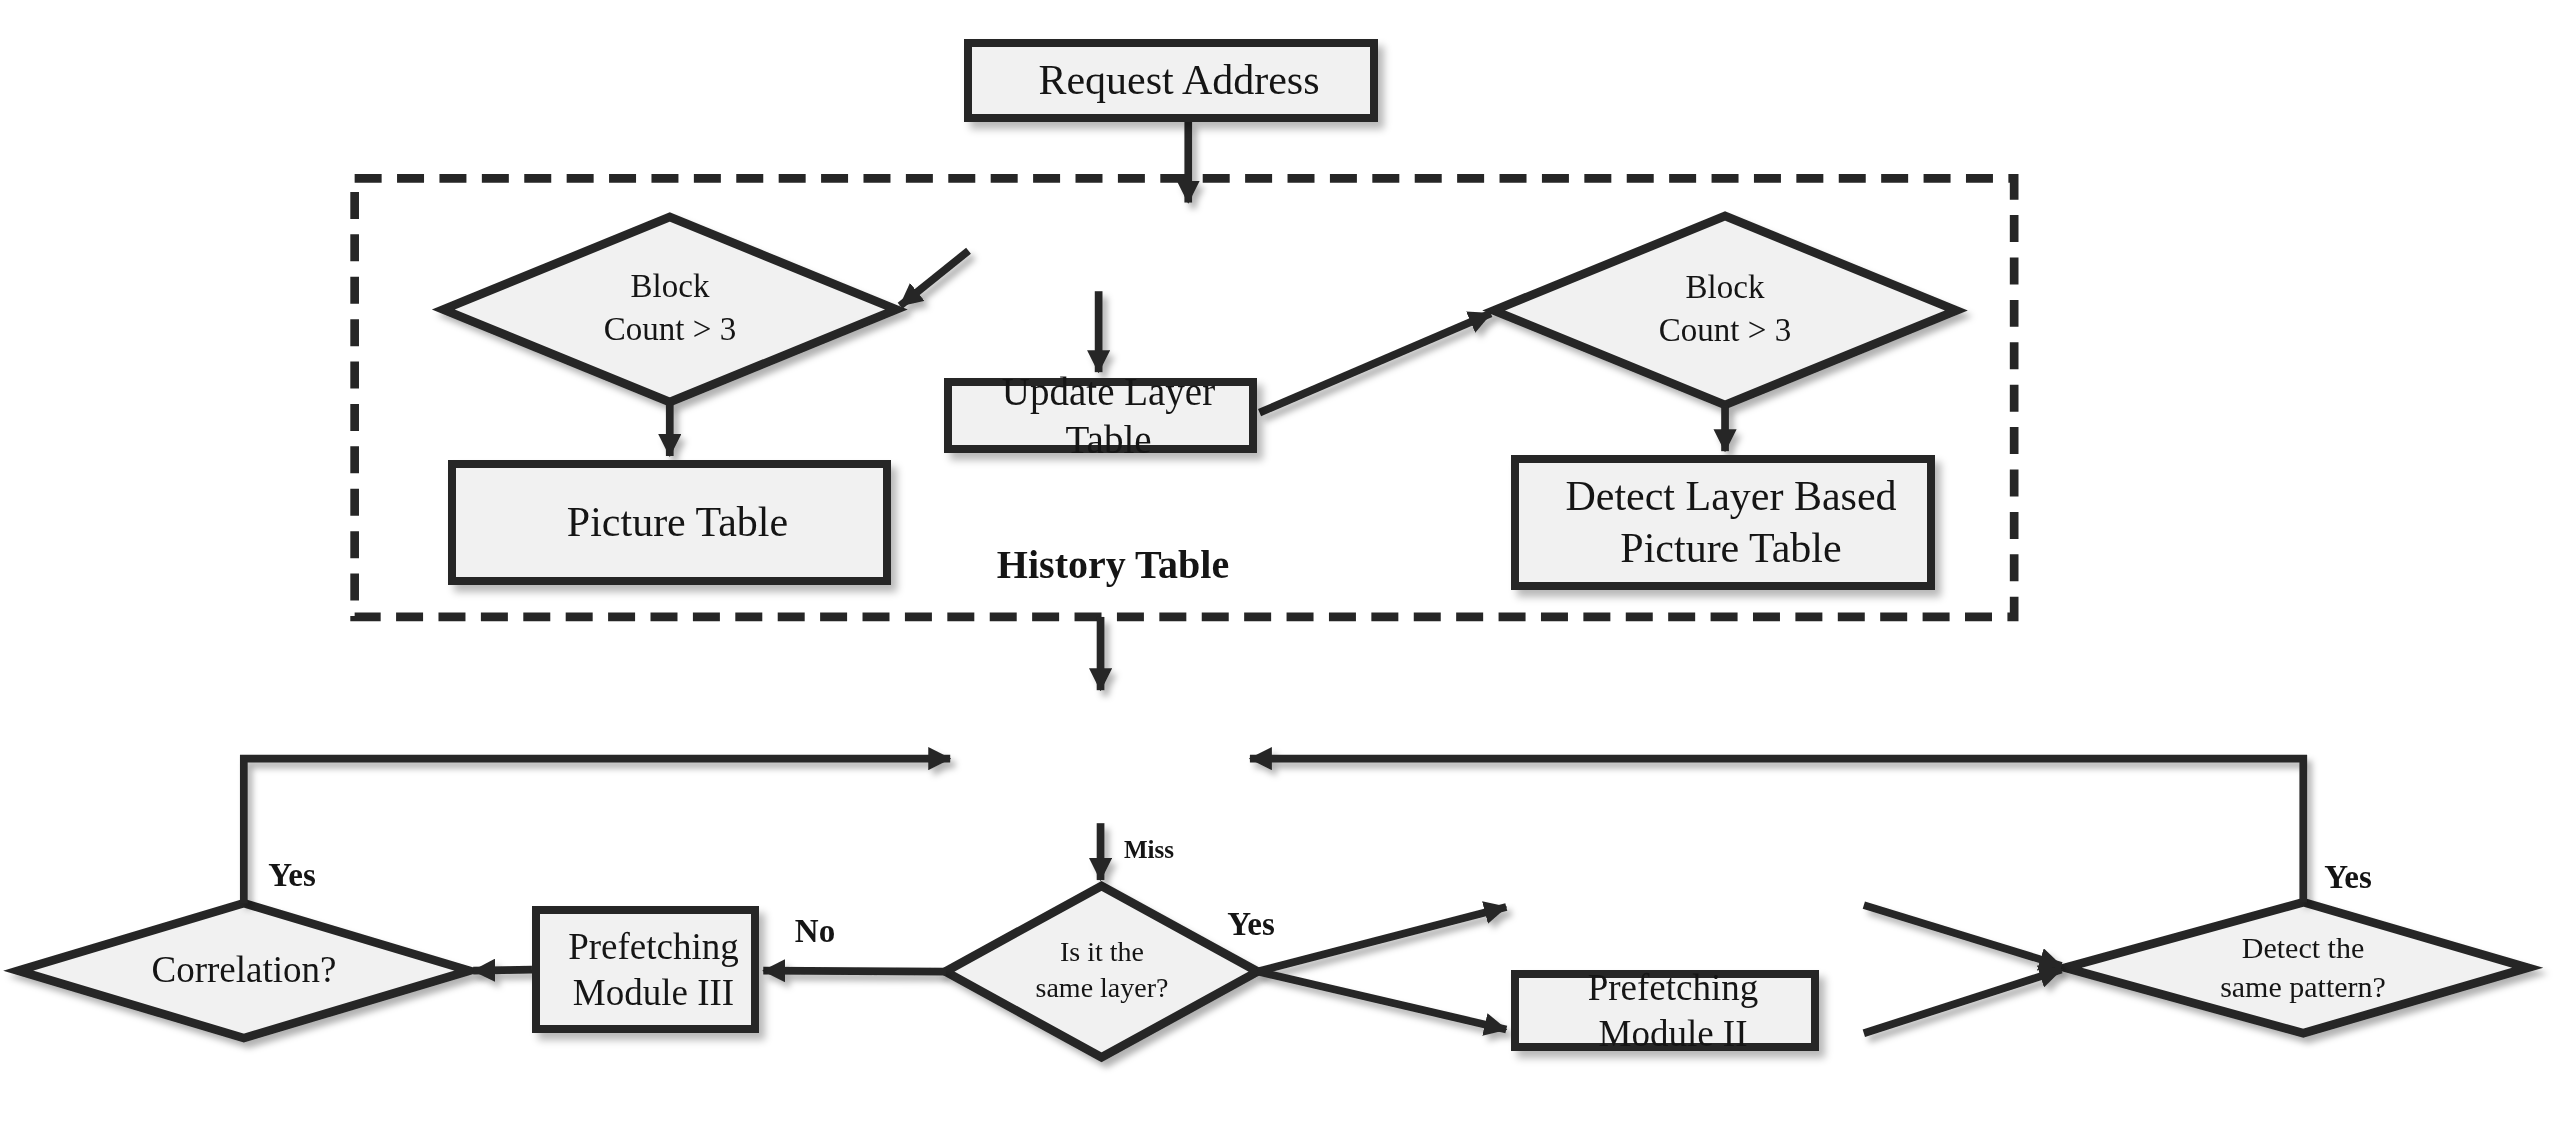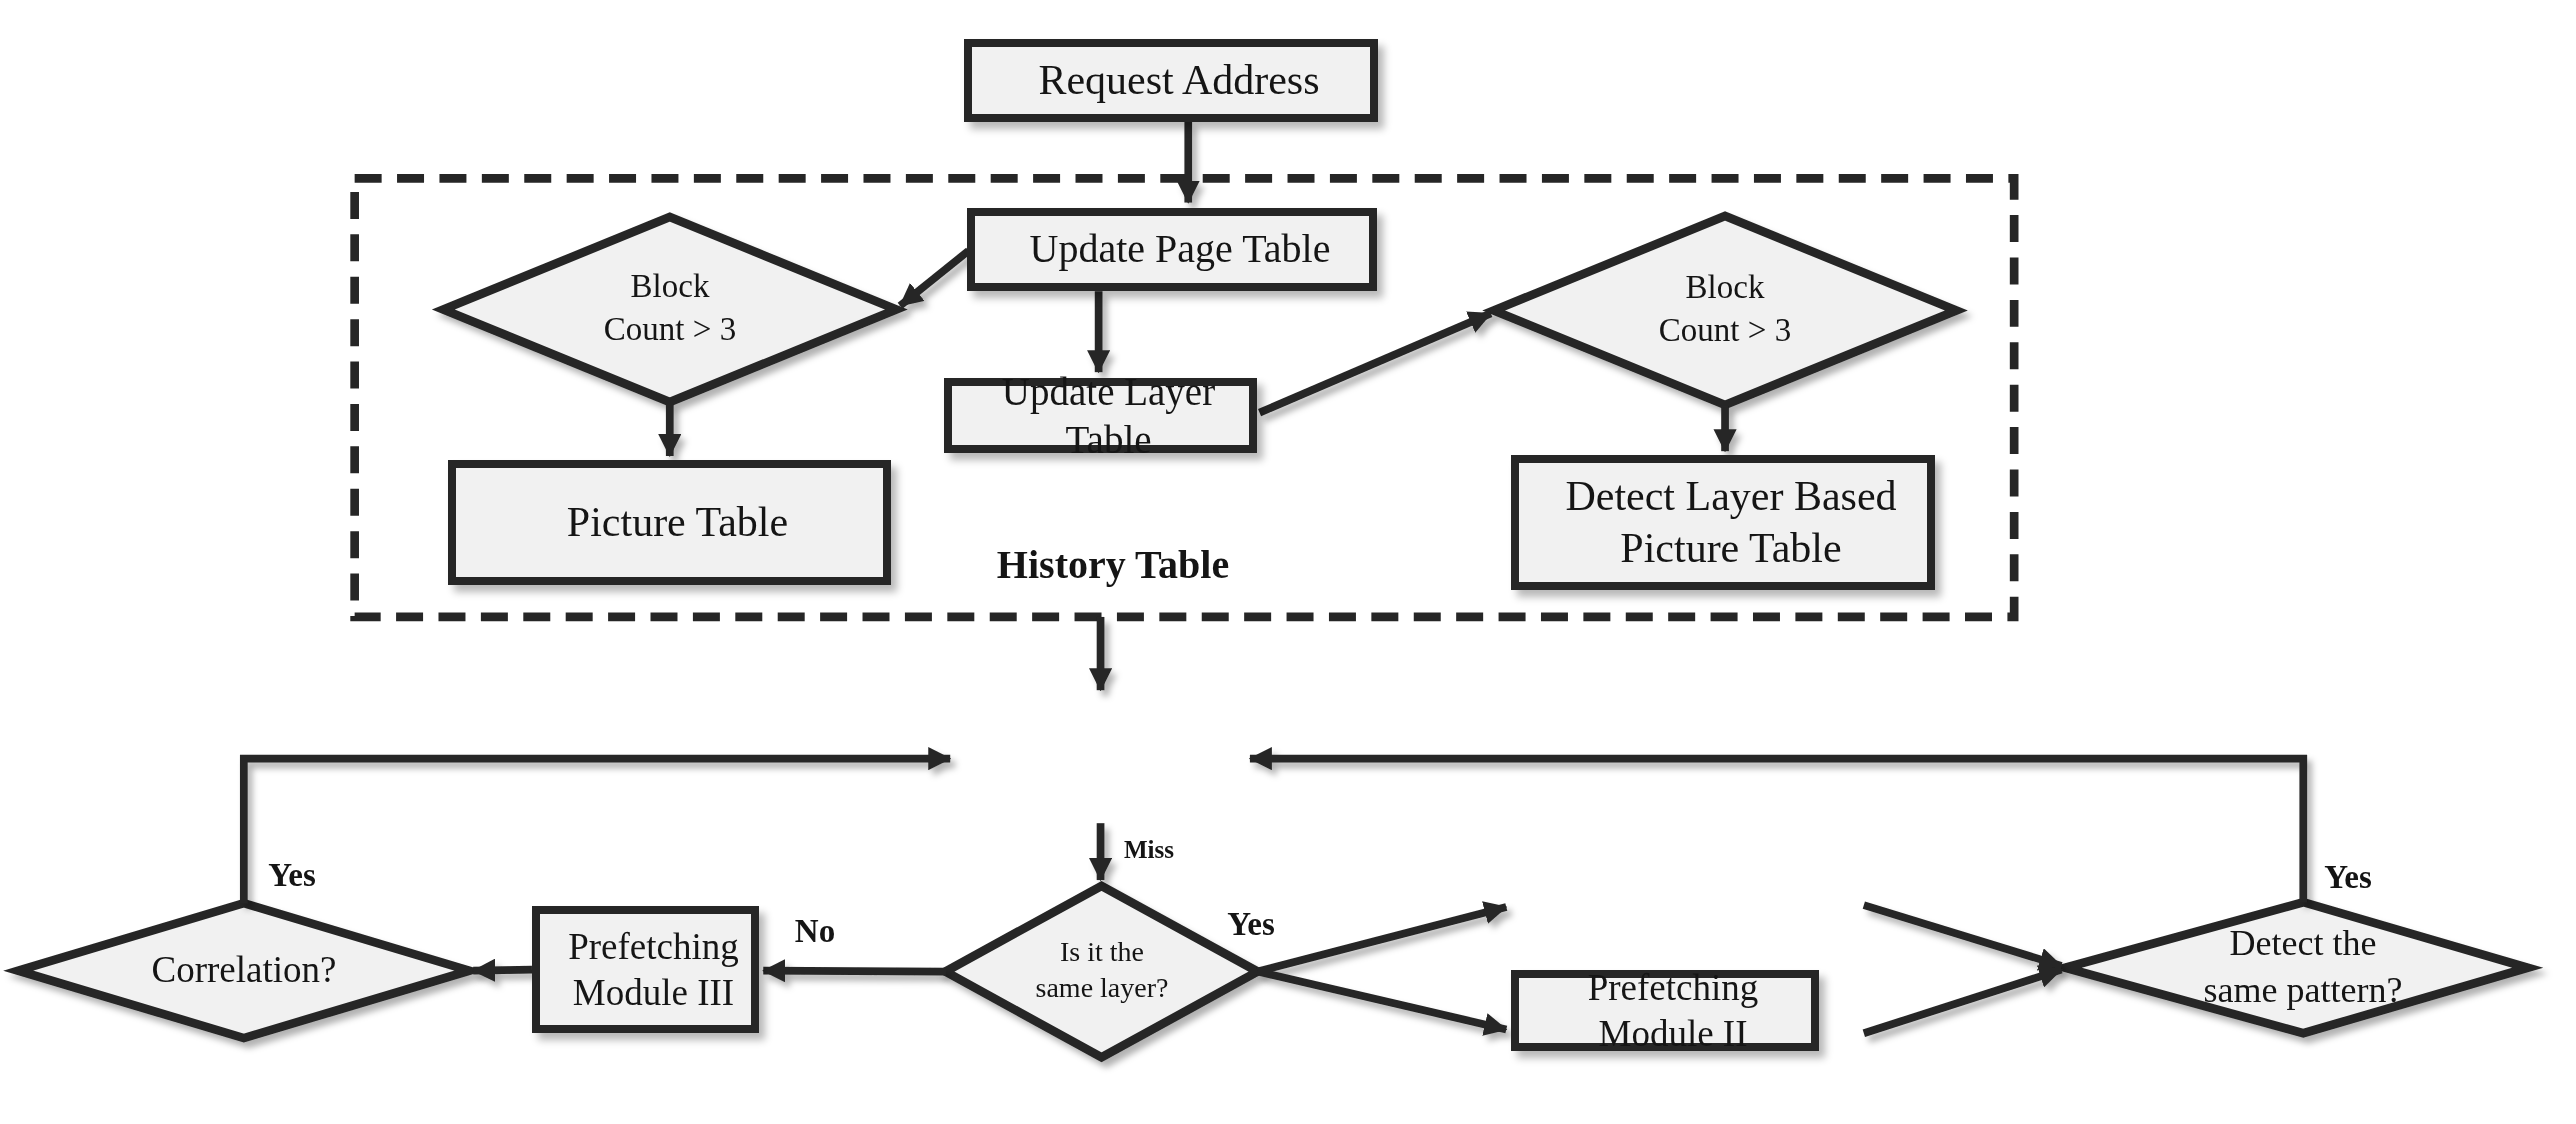--- a/index.html
+++ b/index.html
@@ -64,23 +64,20 @@
       <line x1="1305" y1="1008" x2="1563" y2="1068" marker-end="url(#arrow)"></line>
       <line x1="1934" y1="939" x2="2139" y2="1002" marker-end="url(#arrow)"></line>
       <line x1="1934" y1="1072" x2="2139" y2="1006" marker-end="url(#arrow)"></line>
     </g>
   </svg>
 
   <div class="node" style="left:964px;top:39px;width:414px;height:83px;font-size:42px;">
     <span>Request Address</span>
   </div>
 
-  <div class="node" style="left:967px;top:208px;width:410px;height:83px;font-size:40px;">
-    <span>Update Page Table</span>
-  </div>
 
   <div class="node" style="left:944px;top:378px;width:313px;height:75px;font-size:39px;">
     <span>Update Layer Table</span>
   </div>
 
   <div class="node" style="left:448px;top:460px;width:443px;height:125px;font-size:42px;">
     <span class="ln">Picture Table</span>
   </div>
 
   <div class="node" style="left:1511px;top:455px;width:424px;height:135px;font-size:42px;">
@@ -111,21 +108,21 @@
 
   <div class="dlabel" style="left:1102px;top:970px;font-size:28px;">
     <span style="display:block;">Is it the</span>
     <span style="display:block;">same layer?</span>
   </div>
 
   <div class="dlabel" style="left:244px;top:970px;font-size:37px;">
     <span>Correlation?</span>
   </div>
 
-  <div class="dlabel" style="left:2303px;top:967px;font-size:36px;">
+  <div class="dlabel" style="left:2303px;top:967px;font-size:30px;">
     <span style="display:block;">Detect the</span>
     <span style="display:block;">same pattern?</span>
   </div>
 
   <div class="elabel" style="left:1113px;top:564px;font-size:40px;">History Table</div>
 
   <div class="elabel" style="left:1149px;top:850px;font-size:25px;text-align:right;">Miss</div>
 
   <div class="elabel" style="left:815px;top:931px;font-size:33px;">No</div>
 

